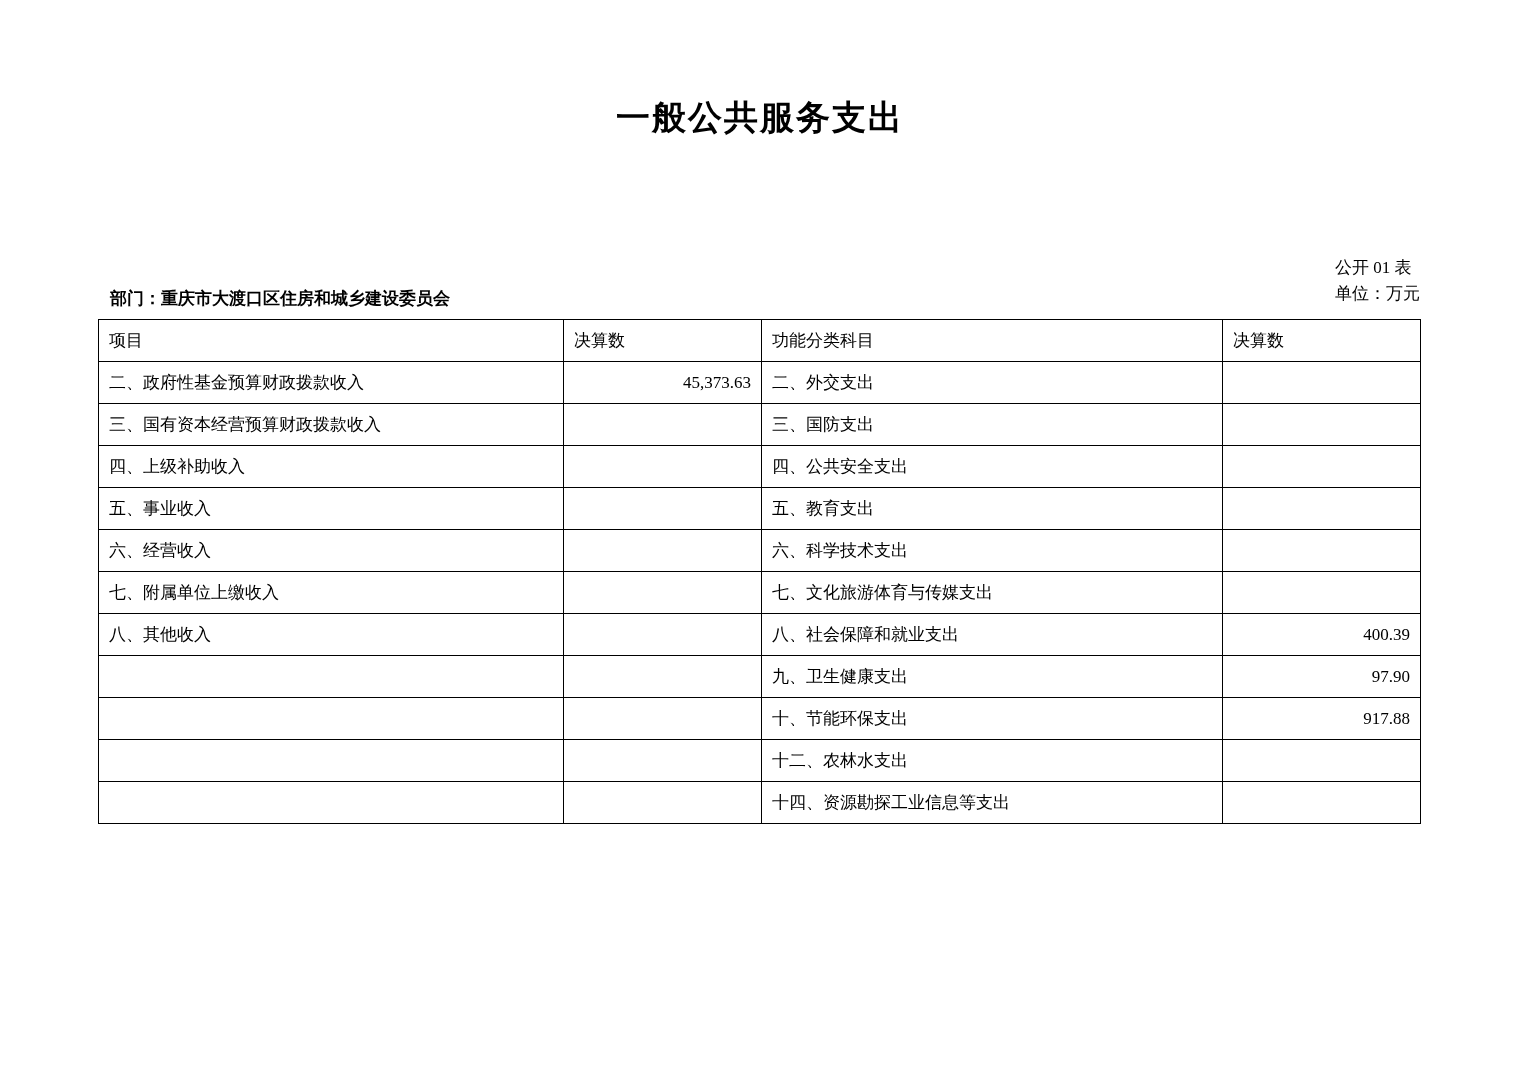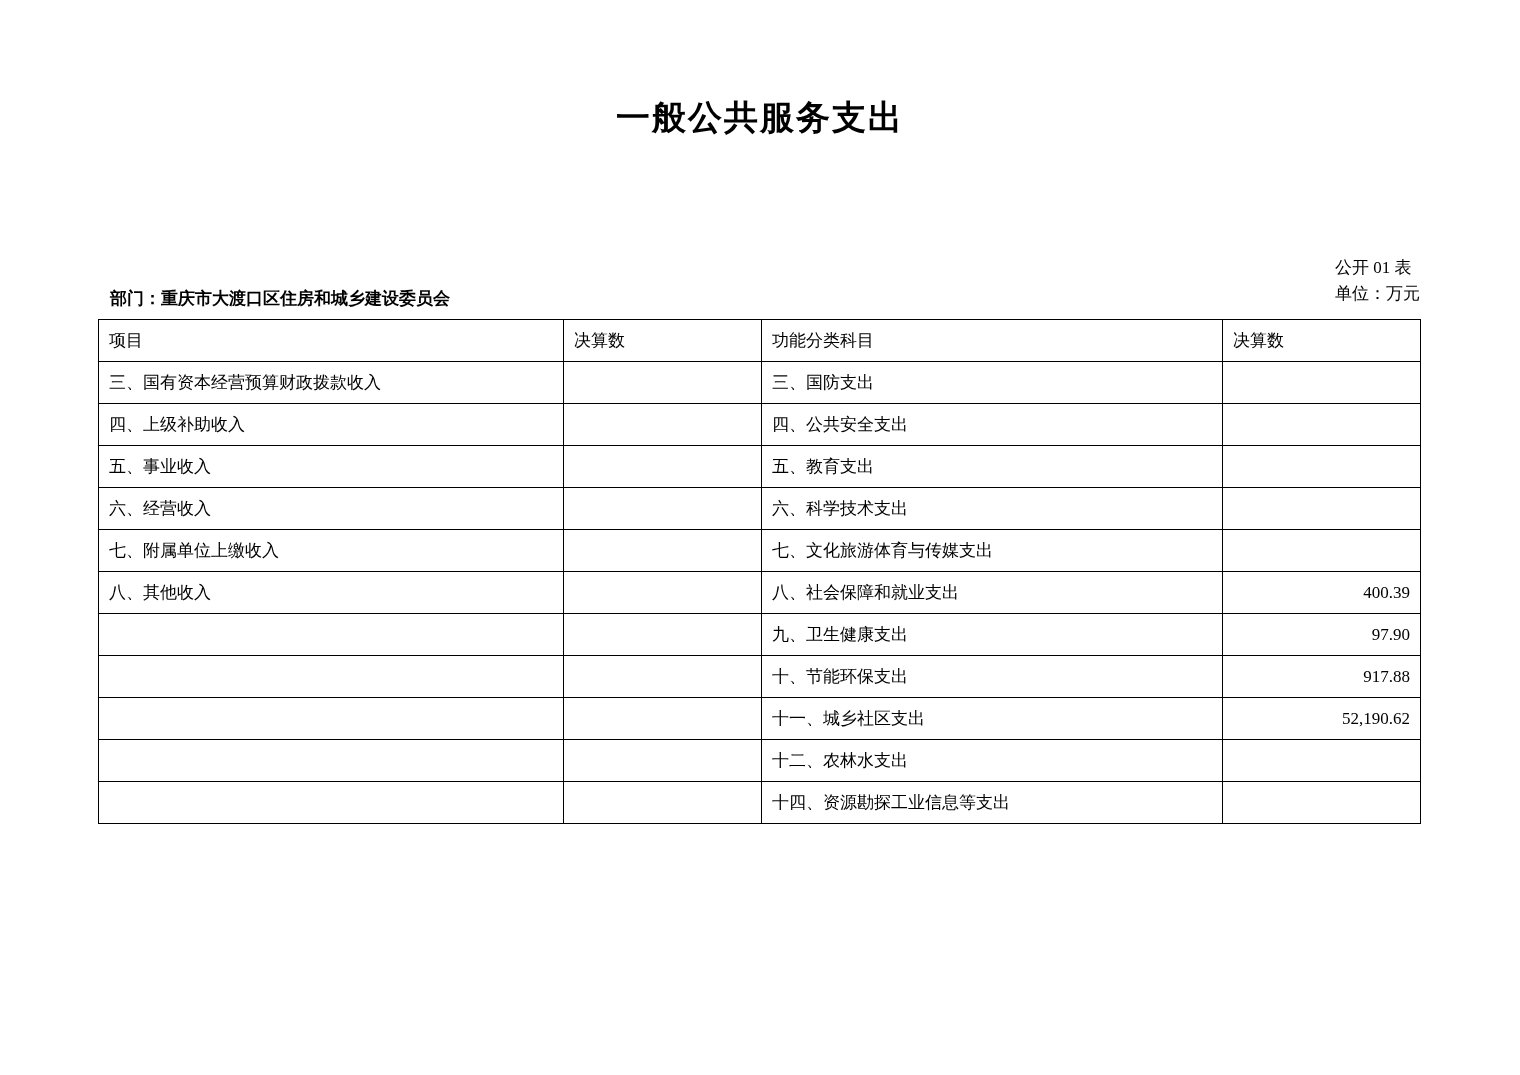--- a/index.html
+++ b/index.html
@@ -110,20 +110,26 @@
     <thead>
       <tr>
         <td class="hdr-col">项目</td>
         <td class="hdr-col">决算数</td>
         <td class="hdr-col">功能分类科目</td>
         <td class="hdr-col">决算数</td>
       </tr>
     </thead>
     <tbody id="table-body">
         <tr>
+          <td class="cell-label">二、政府性基金预算财政拨款收入</td>
+          <td class="cell-num">45,373.63</td>
+          <td class="cell-label">二、外交支出</td>
+          <td class="cell-num"></td>
+        </tr>
+        <tr>
           <td class="cell-label">三、国有资本经营预算财政拨款收入</td>
           <td class="cell-num"></td>
           <td class="cell-label">三、国防支出</td>
           <td class="cell-num"></td>
         </tr>
         <tr>
           <td class="cell-label">四、上级补助收入</td>
           <td class="cell-num"></td>
           <td class="cell-label">四、公共安全支出</td>
           <td class="cell-num"></td>
@@ -160,26 +166,20 @@
         </tr>
         <tr>
           <td class="cell-label"></td>
           <td class="cell-num"></td>
           <td class="cell-label">十、节能环保支出</td>
           <td class="cell-num">917.88</td>
         </tr>
         <tr>
           <td class="cell-label"></td>
           <td class="cell-num"></td>
-          <td class="cell-label">十一、城乡社区支出</td>
-          <td class="cell-num">52,190.62</td>
-        </tr>
-        <tr>
-          <td class="cell-label"></td>
-          <td class="cell-num"></td>
           <td class="cell-label">十二、农林水支出</td>
           <td class="cell-num"></td>
         </tr>
         <tr>
           <td class="cell-label"></td>
           <td class="cell-num"></td>
           <td class="cell-label">十四、资源勘探工业信息等支出</td>
           <td class="cell-num"></td>
         </tr>
       </tbody>

